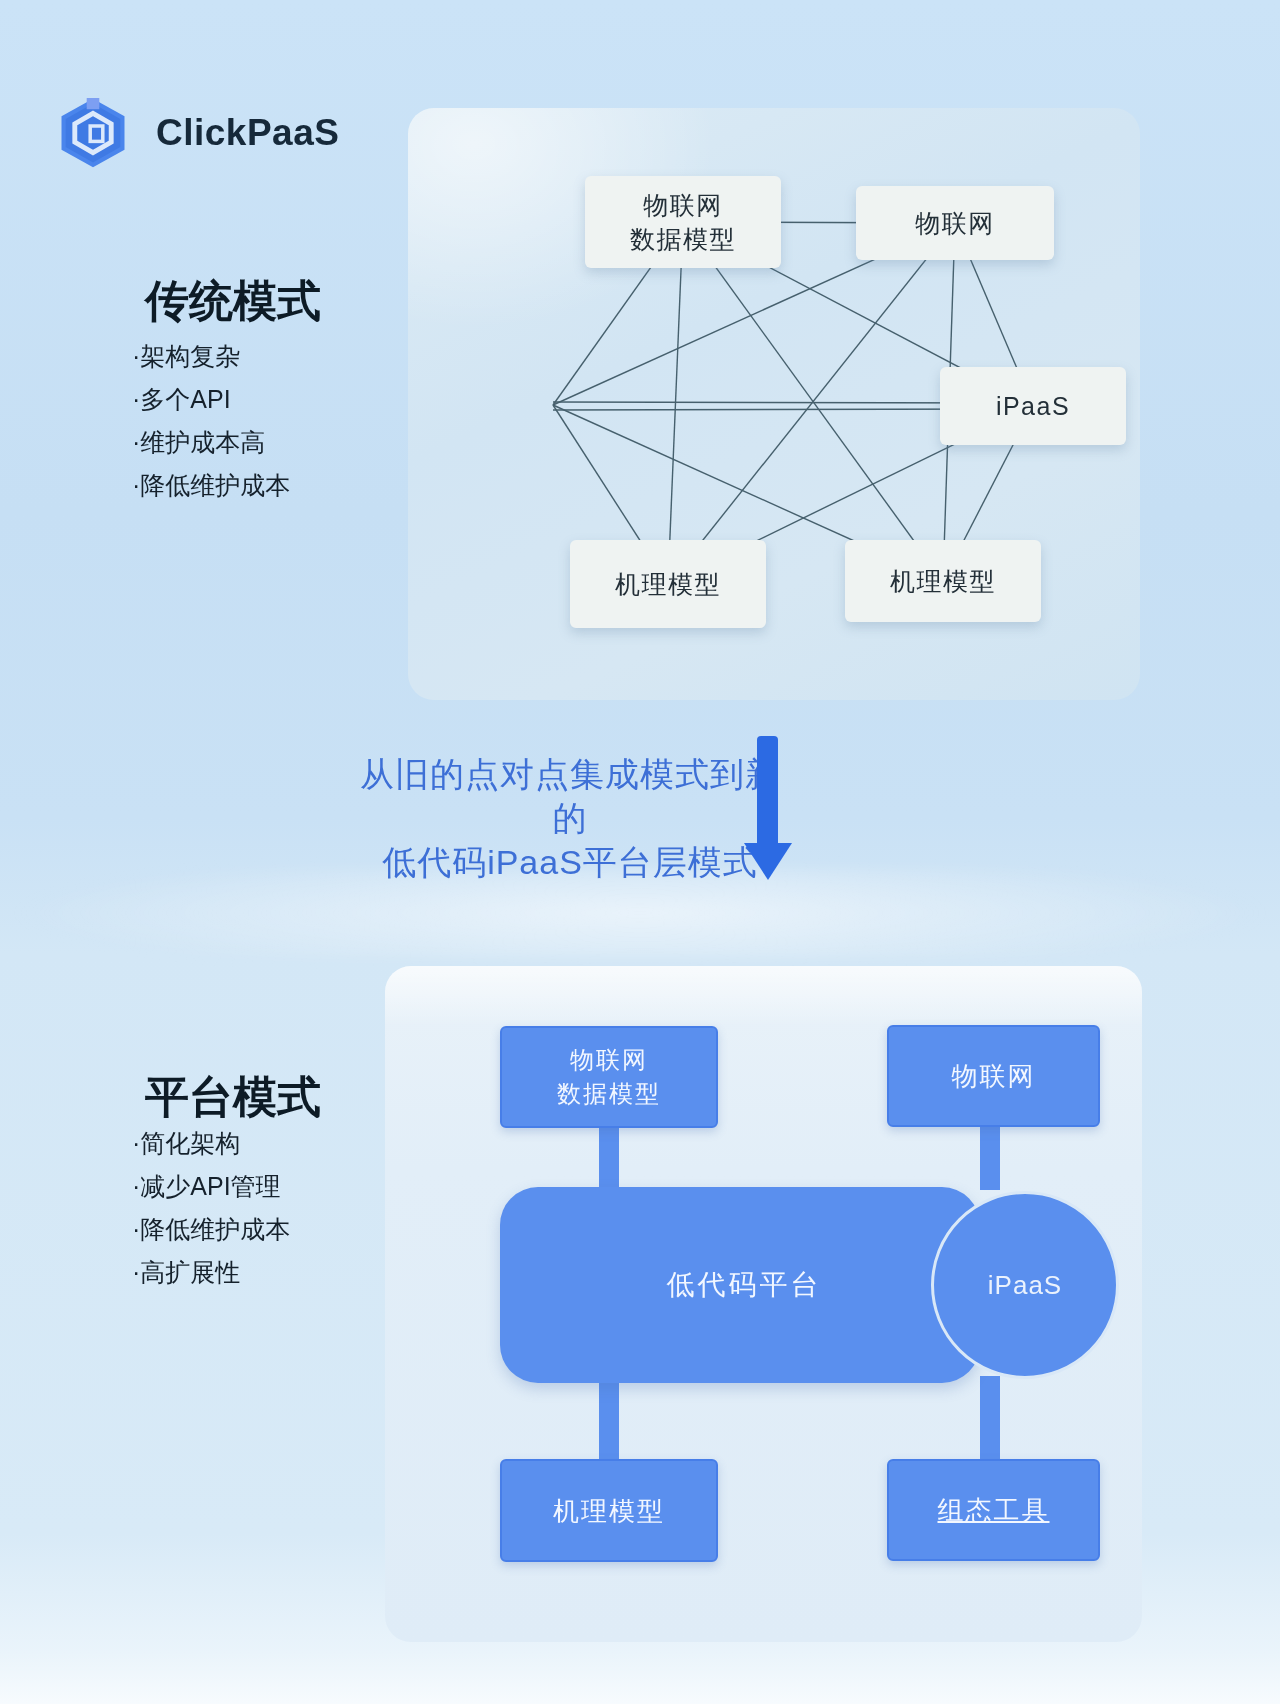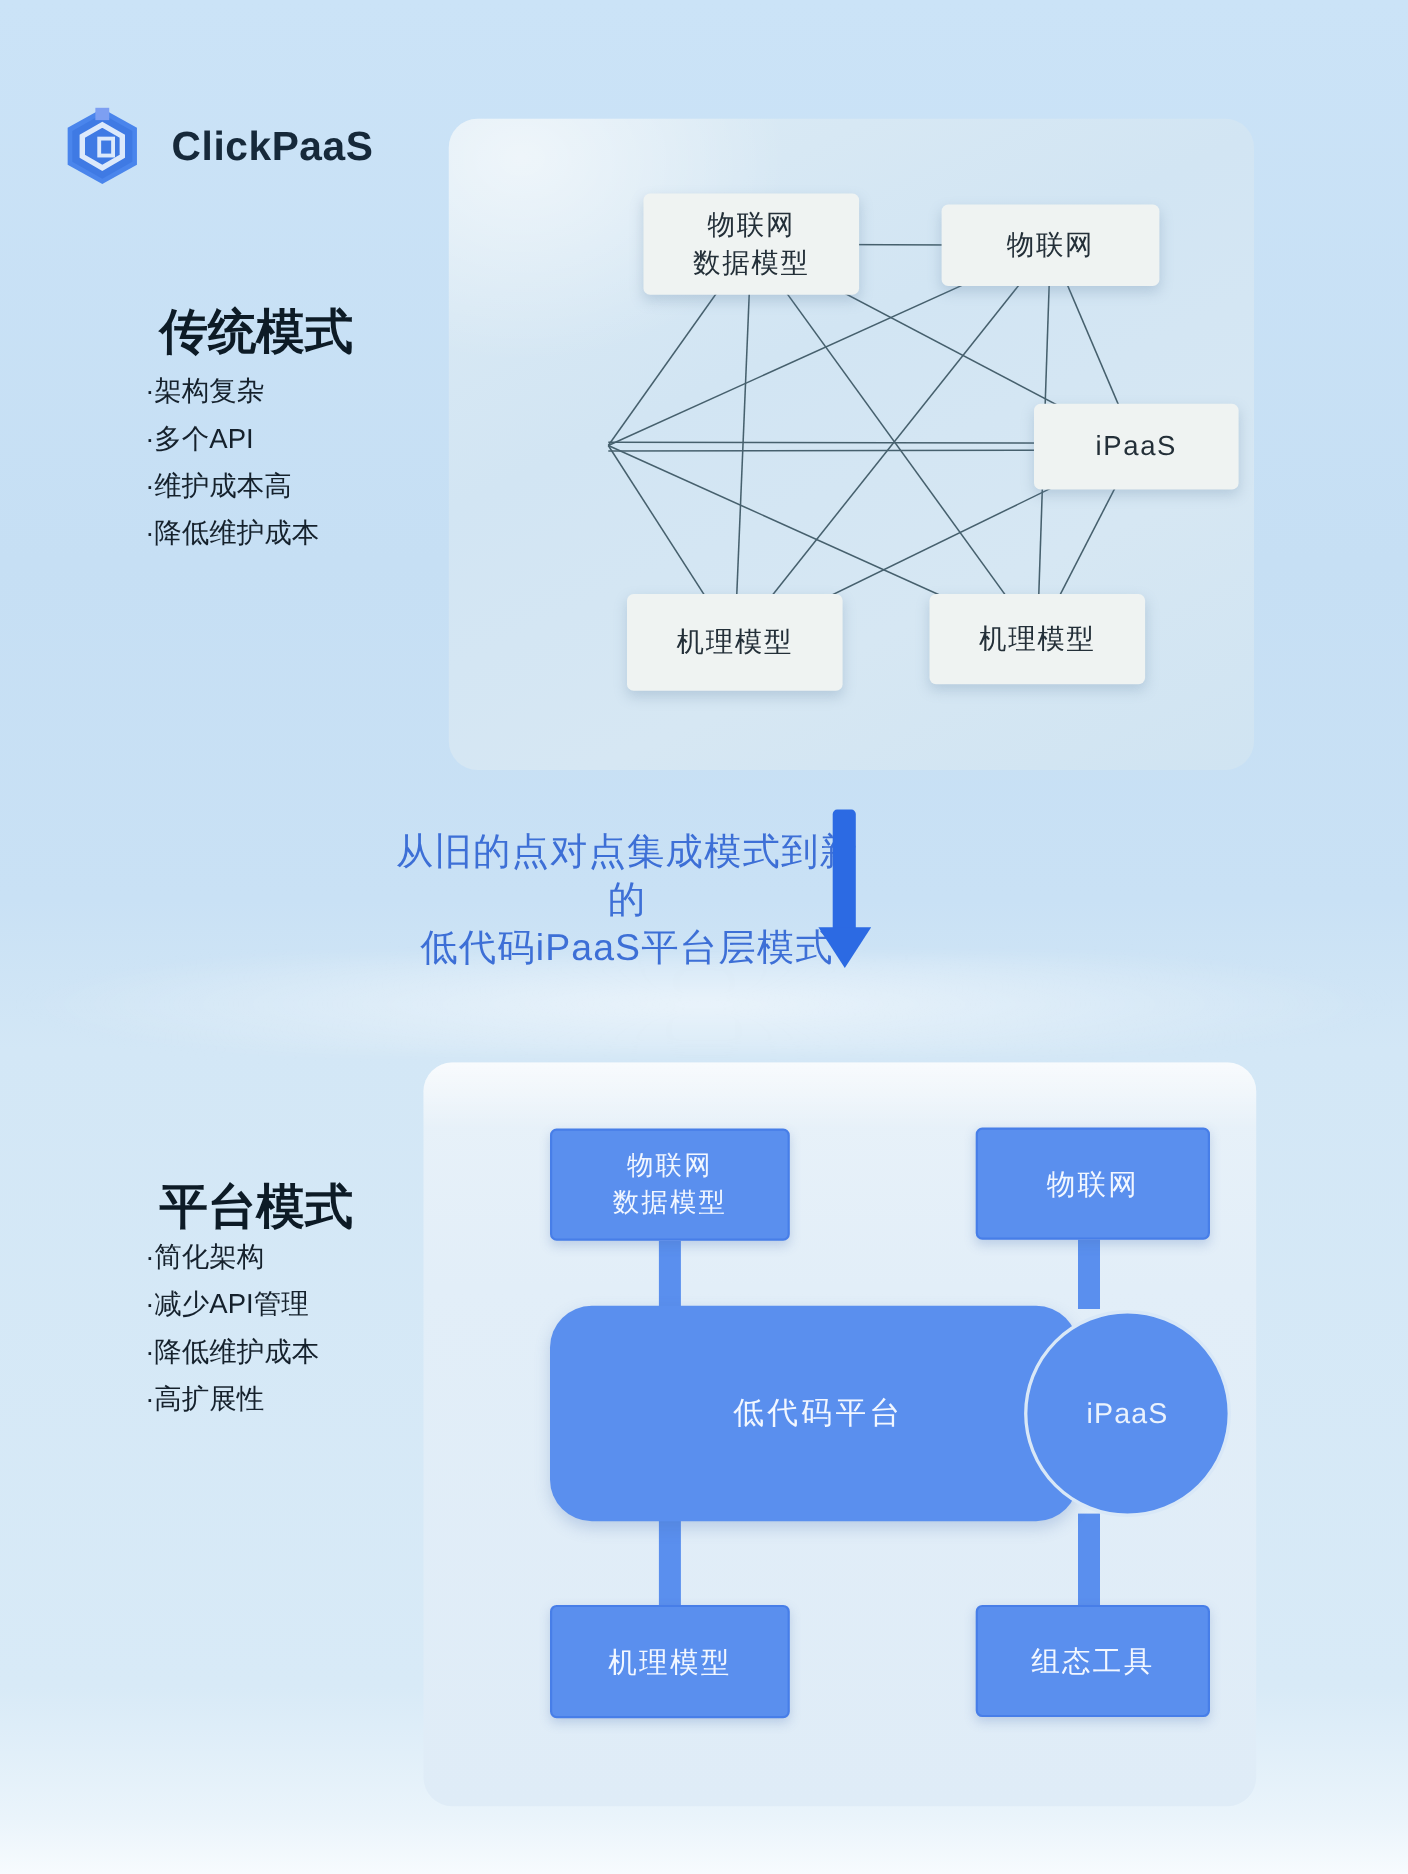--- a/index.html
+++ b/index.html
@@ -186,17 +186,17 @@
   <div class="node-blue" style="left:500px;top:1026px;width:218px;height:102px;font-size:24px;">
     <span>物联网</span>
     <span>数据模型</span>
   </div>
   <div class="node-blue" style="left:887px;top:1025px;width:213px;height:102px;">
     <span>物联网</span>
   </div>
   <div class="node-blue" style="left:500px;top:1459px;width:218px;height:103px;">
     <span>机理模型</span>
   </div>
-  <div class="node-blue" style="left:887px;top:1459px;width:213px;height:102px;">
+  <div class="node-blue" style="left:887px;top:1459px;width:213px;height:102px;text-decoration:underline;">
     <span>组态工具</span>
   </div>
 
 </div>
 
 </body></html>

